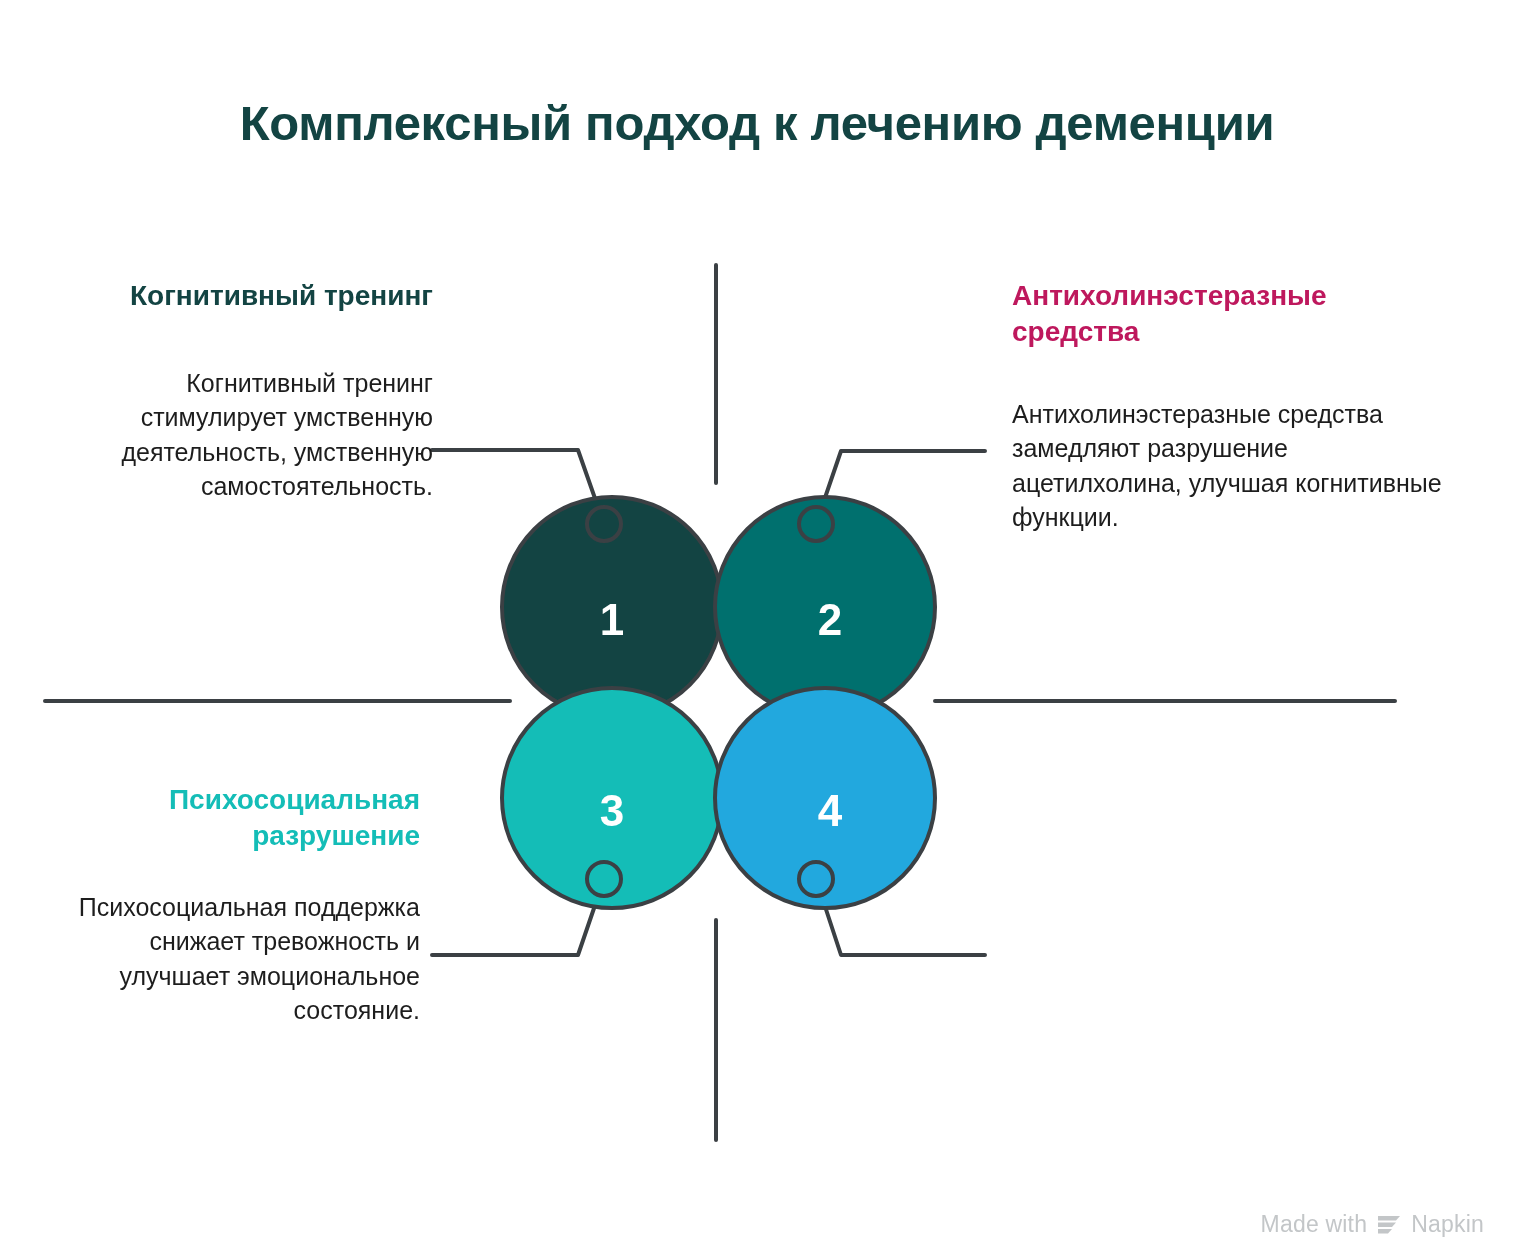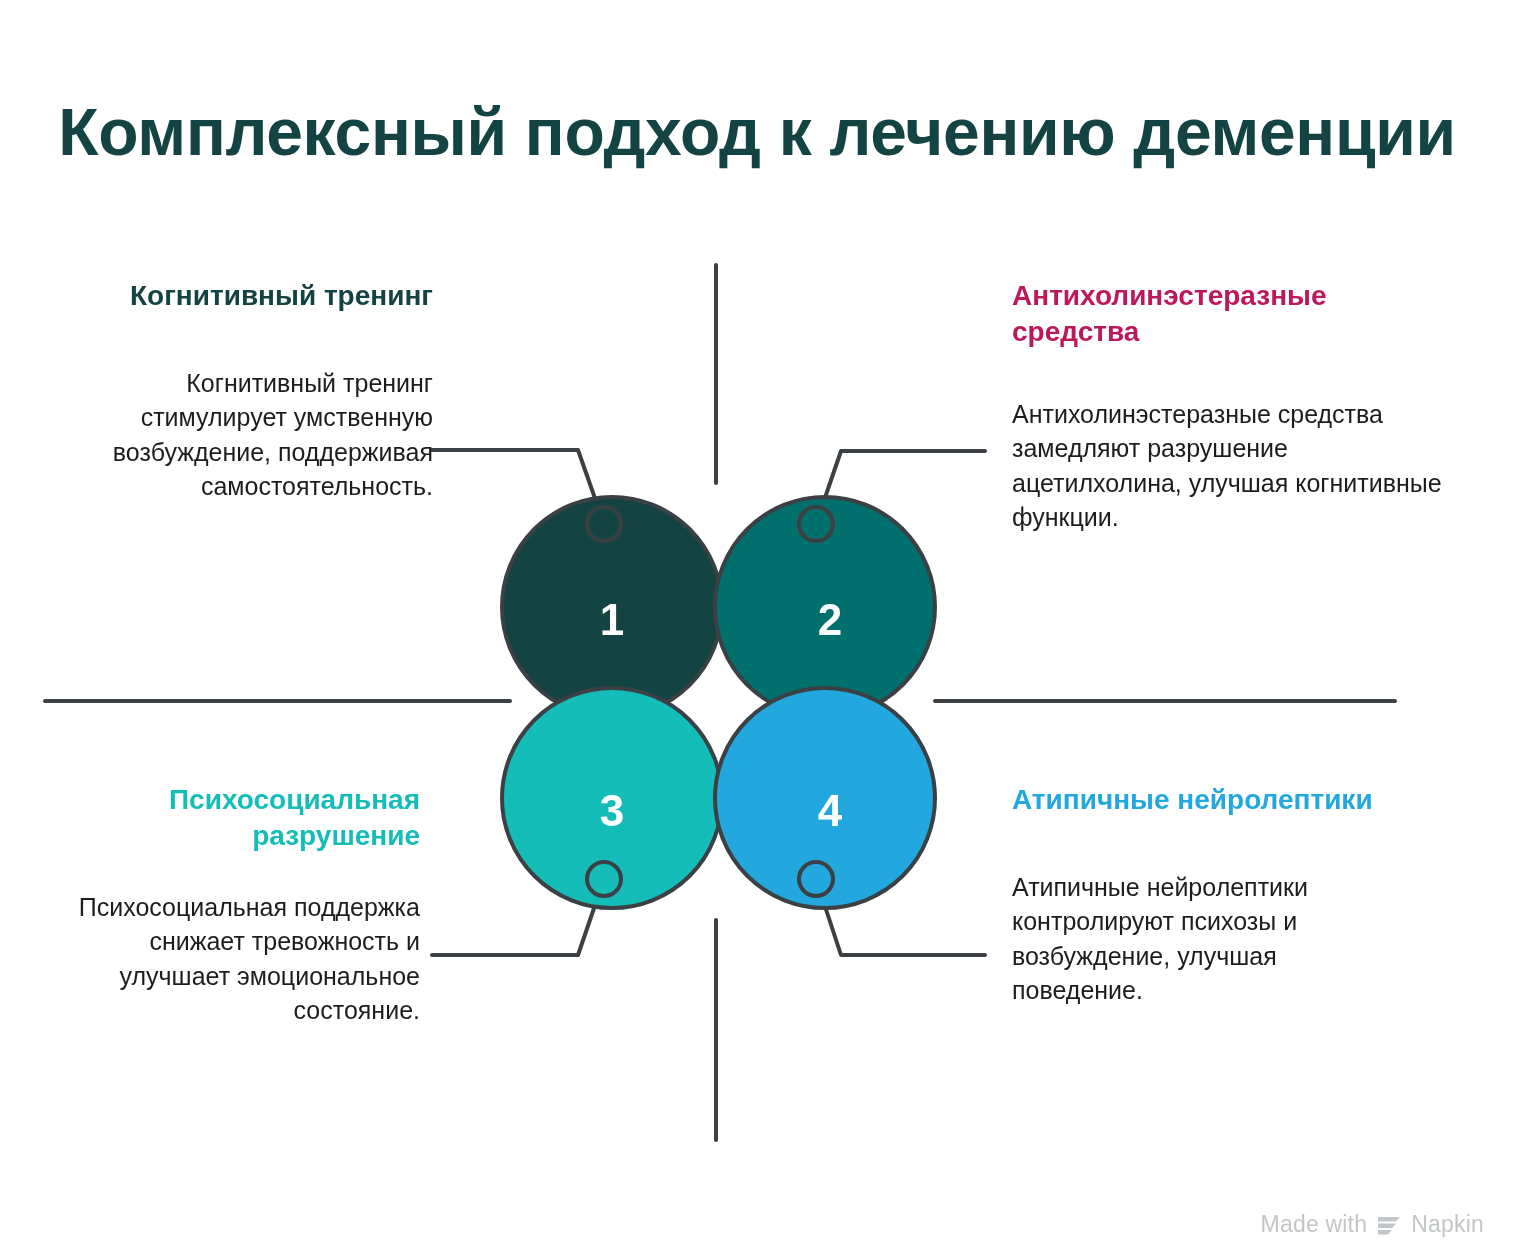--- a/index.html
+++ b/index.html
@@ -20,21 +20,21 @@
     overflow: hidden;
   }
 
   
   #page-title {
     position: absolute;
     left: 0;
     top: 95px;
     width: 1514px;
     text-align: center;
-    font-size: 66px;
+    font-size: 49px;
     font-weight: bold;
     color: #134443;
     letter-spacing: -0.3px;
     line-height: 1.15;
   }
 
   
   .quad {
     position: absolute;
   }
@@ -88,21 +88,21 @@
     font-weight: bold;
     fill: #ffffff;
   }
 
   
   #watermark {
     position: absolute;
     right: 30px;
     bottom: 18px;
     display: flex;
-    align-items: flex-end;
+    align-items: center;
     gap: 9px;
     color: #c3c6c8;
     font-size: 23px;
     letter-spacing: 0.2px;
   }
   #watermark .wm-logo {
     display: inline-block;
     width: 26px;
     height: 24px;
     position: relative;
@@ -138,37 +138,33 @@
     <circle cx="816" cy="879" r="17" fill="none" stroke="#3b4044" stroke-width="4"></circle>
 
     <text class="num-label" x="612" y="623" text-anchor="middle" dominant-baseline="middle">1</text>
     <text class="num-label" x="830" y="623" text-anchor="middle" dominant-baseline="middle">2</text>
     <text class="num-label" x="612" y="814" text-anchor="middle" dominant-baseline="middle">3</text>
     <text class="num-label" x="830" y="814" text-anchor="middle" dominant-baseline="middle">4</text>
   </svg>
 
   <div class="quad left" id="quad-1">
     <div class="quad-heading" style="color:#134443">Когнитивный тренинг</div>
-    <div class="quad-body">Когнитивный тренинг стимулирует умственную возбуждение, поддерживая самостоятельность.</div>
+    <div class="quad-body">Когнитивный тренинг стимулирует умственную деятельность, умственную самостоятельность.</div>
   </div>
 
   <div class="quad right" id="quad-2">
     <div class="quad-heading" style="color:#be185d">Антихолинэстеразные средства</div>
     <div class="quad-body">Антихолинэстеразные средства замедляют разрушение ацетилхолина, улучшая когнитивные функции.</div>
   </div>
 
   <div class="quad left" id="quad-3">
     <div class="quad-heading" style="color:#14BDB7">Психосоциальная разрушение</div>
     <div class="quad-body">Психосоциальная поддержка снижает тревожность и улучшает эмоциональное состояние.</div>
   </div>
 
-  <div class="quad right" id="quad-4">
-    <div class="quad-heading" style="color:#22A8DE">Атипичные нейролептики</div>
-    <div class="quad-body">Атипичные нейролептики контролируют психозы и возбуждение, улучшая поведение.</div>
-  </div>
 
   <div id="watermark">
     <span>Made with</span>
     <span class="wm-logo">
       <svg viewBox="0 0 26 24" width="26" height="24" aria-hidden="true">
         <g fill="#c3c6c8">
           <polygon points="2,3 24,3 20,7.5 2,7.5"></polygon>
           <polygon points="2,9.5 20,9.5 16,14 2,14"></polygon>
           <polygon points="2,16 16,16 12,20.5 2,20.5"></polygon>
         </g>

